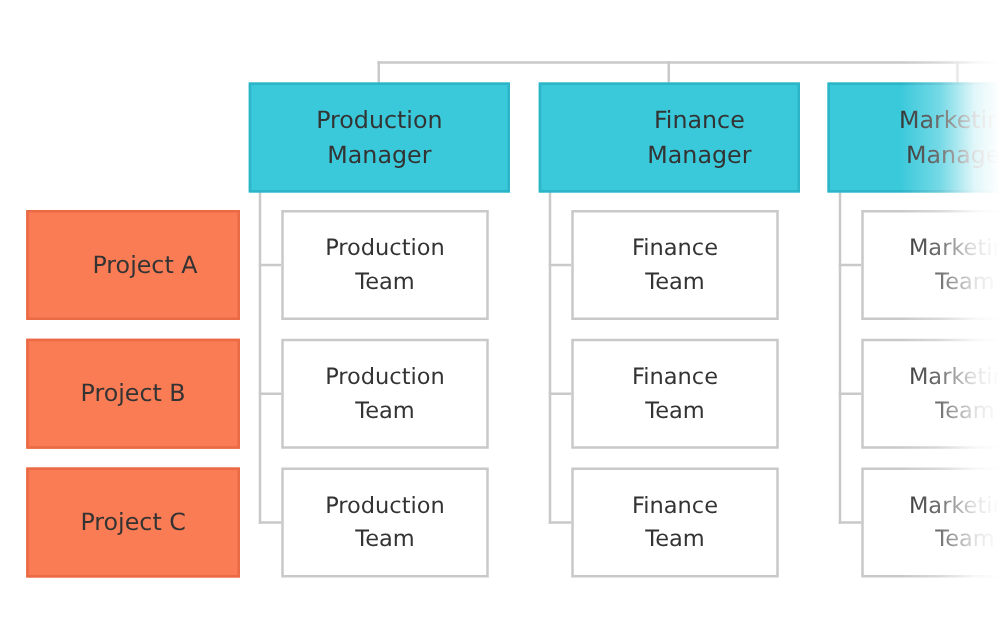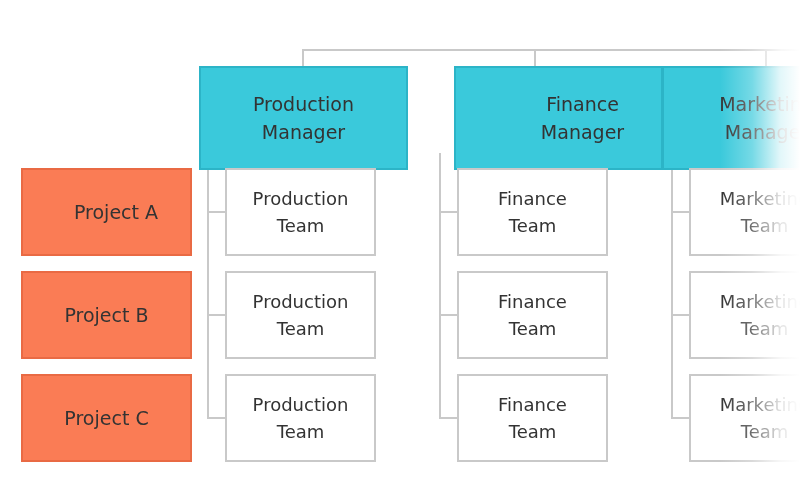--- a/index.html
+++ b/index.html
@@ -15,39 +15,39 @@
   .node {
     position: absolute;
     box-sizing: border-box;
     display: flex;
     align-items: center;
     justify-content: center;
     text-align: center;
   }
   .manager {
     width: 209px;
-    height: 104px;
+    height: 88px;
     top: 66px;
     background: var(--manager-fill, #3AC9DB);
     border: 2px solid var(--manager-border, #2CB4C7);
     font-size: 19px;
     line-height: 28px;
   }
   .manager .label { display: inline-block; max-width: 140px; }
   .project {
     left: 21px;
     width: 171px;
     height: 88px;
     background: var(--project-fill, #FA7C55);
     border: 2px solid var(--project-border, #E96A44);
     font-size: 19px;
     line-height: 28px;
   }
   .team {
-    width: 151px;
+    width: 166px;
     height: 88px;
     background: var(--team-fill, #fff);
     border: 2px solid var(--team-border, #C9C9C9);
     font-size: 18px;
     line-height: 27px;
   }
   .team .label { display: inline-block; max-width: 112px; }
   .conn { position: absolute; background: var(--connector, #C9C9C9); }
   .fade {
     position: absolute;
@@ -82,21 +82,21 @@
   <div class="conn" style="left:439px; top:211px; width:19px; height:2px;"></div>
   <div class="conn" style="left:439px; top:314px; width:19px; height:2px;"></div>
   <div class="conn" style="left:439px; top:417px; width:19px; height:2px;"></div>
   <div class="conn" style="left:671px; top:211px; width:19px; height:2px;"></div>
   <div class="conn" style="left:671px; top:314px; width:19px; height:2px;"></div>
   <div class="conn" style="left:671px; top:417px; width:19px; height:2px;"></div>
 
   <div class="node manager" style="left:199px;">
     <span class="label">Production Manager</span>
   </div>
-  <div class="node manager" style="left:454px;padding-left:48px;">
+  <div class="node manager" style="left:431px;padding-left:48px;">
     <span class="label">Finance Manager</span>
   </div>
   <div class="node manager" style="left:662px;">
     <span class="label">Marketing Manager</span>
   </div>
 
   <div class="node project" style="top:168px;padding-left:19px;">
     <span class="label">Project A</span>
   </div>
   <div class="node project" style="top:374px;">

